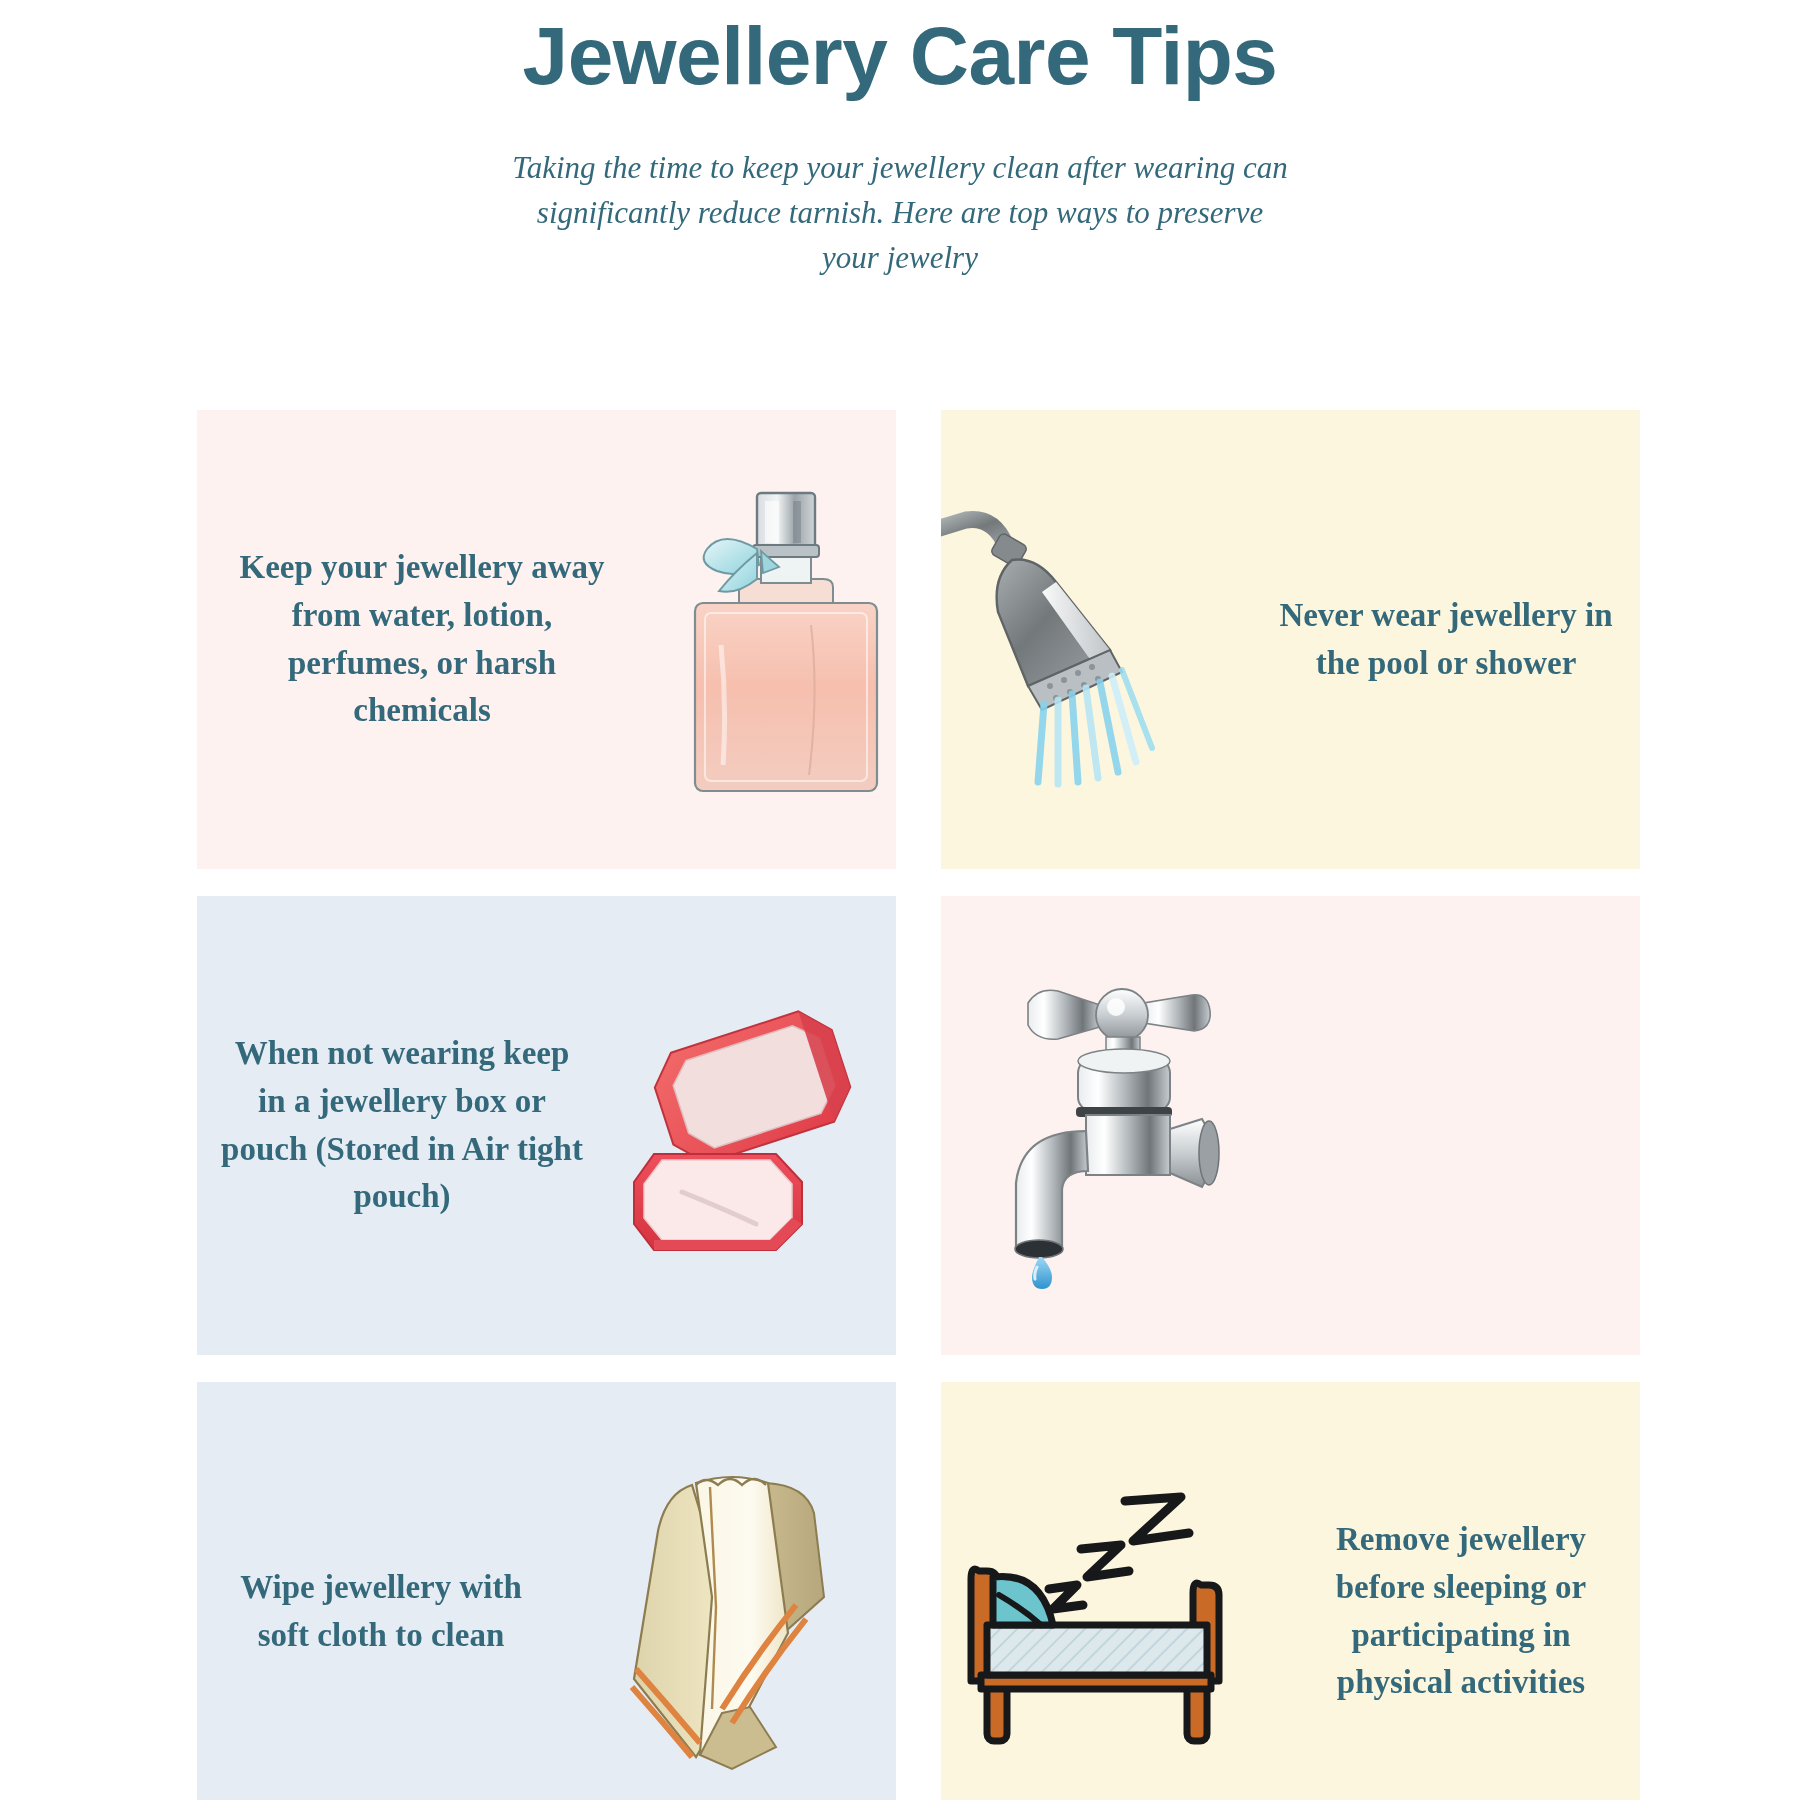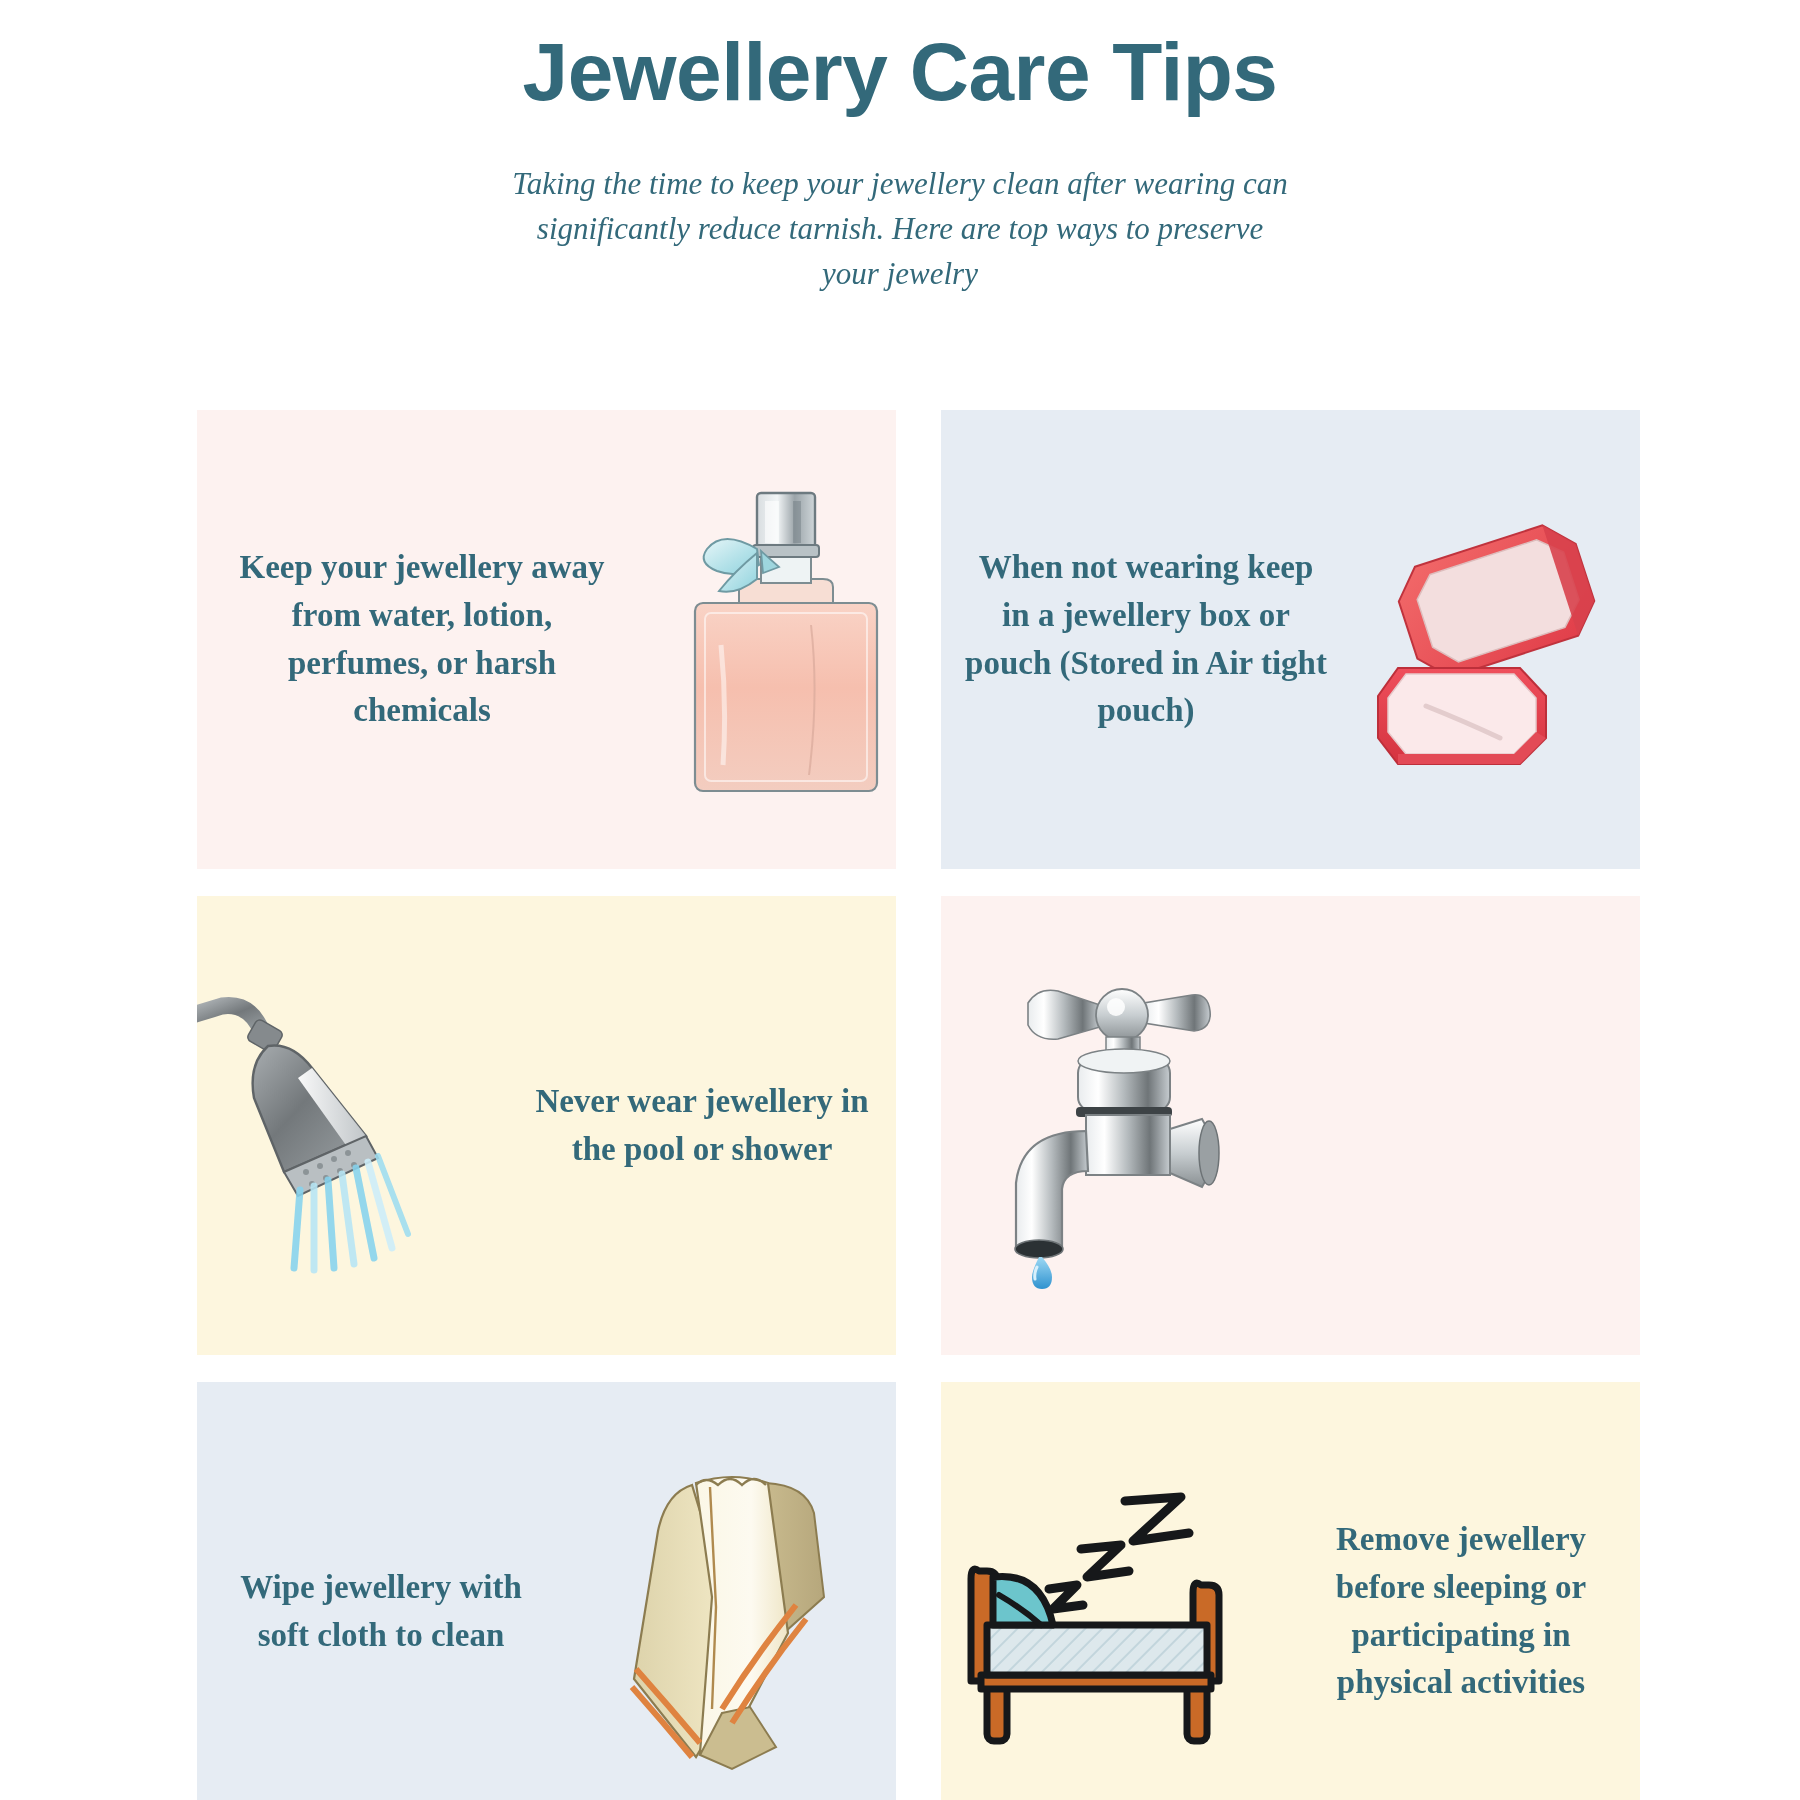--- a/index.html
+++ b/index.html
@@ -16,21 +16,21 @@
 
   .page {
     position: relative;
     width: 1800px;
     height: 1800px;
     box-sizing: border-box;
   }
 
   
   .header {
-    padding-top: 28px;
+    padding-top: 12px;
     text-align: center;
   }
   .page-title {
     font-family: "Liberation Sans", sans-serif;
     font-weight: bold;
     font-size: 82px;
     line-height: 1.08;
     color: #33697a;
     letter-spacing: -0.5px;
     margin: 0;
@@ -174,54 +174,20 @@
           <path d="M96 74 Q62 54 46 74 Q36 88 56 96 Q78 104 98 90 Z" fill="url(#pfRibbon)" stroke="#6f9aa3" stroke-width="2"></path>
           <path d="M96 78 Q74 96 58 116 Q76 120 96 104 Z" fill="url(#pfRibbon)" stroke="#6f9aa3" stroke-width="2"></path>
           <path d="M100 76 L118 92 L102 98 Z" fill="#9ed6de" stroke="#6f9aa3" stroke-width="1.8"></path>
 
           <path d="M150 150 Q158 220 148 300" fill="none" stroke="#d9a99b" stroke-width="2" opacity="0.7"></path>
           <path d="M60 170 Q66 230 62 290" fill="none" stroke="#ffffff" stroke-width="5" opacity="0.5"></path>
         </svg>
       </div>
     </div>
 
-    <div class="card bg-blue text-left" id="card-1">
-      <div class="txt-slot">
-        <div class="card-text">When not wearing keep in a jewellery box or pouch (Stored in Air tight pouch)</div>
-      </div>
-      <div class="art-slot">
-        <svg width="280" height="280" viewBox="0 0 280 280">
-          <defs>
-            <linearGradient id="lidTop" x1="0" y1="0" x2="1" y2="1">
-              <stop offset="0%" stop-color="#f26a6a"></stop>
-              <stop offset="100%" stop-color="#e03c48"></stop>
-            </linearGradient>
-            <linearGradient id="baseSide" x1="0" y1="0" x2="0" y2="1">
-              <stop offset="0%" stop-color="#ef4f5c"></stop>
-              <stop offset="100%" stop-color="#d4333f"></stop>
-            </linearGradient>
-          </defs>
-
-          <g transform="rotate(-18 140 120)">
-            <path d="M66 40 L200 40 L226 68 L226 128 L200 156 L66 156 L40 128 L40 68 Z" fill="url(#lidTop)" stroke="#c0333d" stroke-width="2"></path>
-            <path d="M78 52 L190 52 L212 72 L212 122 L190 144 L78 144 L58 122 L58 72 Z" fill="#f3dede" stroke="#ddbdbd" stroke-width="1.5"></path>
-            <path d="M200 40 L226 68 L226 128 L200 156 Z" fill="#d8414d" opacity="0.9"></path>
-          </g>
-
-          <path d="M28 168 L150 168 L176 196 L176 238 L150 264 L28 264 L8 238 L8 196 Z" fill="url(#baseSide)" stroke="#bd2f3a" stroke-width="2"></path>
-
-          <path d="M36 174 L144 174 L166 198 L166 232 L144 254 L36 254 L18 232 L18 198 Z" fill="#fbe9ea" stroke="#e6c9ca" stroke-width="1.5"></path>
-
-          <path d="M56 206 Q96 222 130 238" fill="none" stroke="#e3cccd" stroke-width="5" stroke-linecap="round"></path>
-
-          <path d="M28 254 L144 254 L166 232 L176 238 L150 264 L28 264 Z" fill="#e34a56"></path>
-        </svg>
-      </div>
-    </div>
-
     <div class="card bg-cream text-right" id="card-2">
       <div class="txt-slot">
         <div class="card-text">Never wear jewellery in the pool or shower</div>
       </div>
       <div class="art-slot">
         <svg width="300" height="300" viewBox="0 0 300 300">
           <defs>
             <linearGradient id="shGray" x1="0" y1="0" x2="1" y2="1">
               <stop offset="0%" stop-color="#a8adb0"></stop>
               <stop offset="45%" stop-color="#73787b"></stop>
@@ -260,20 +226,54 @@
             <path d="M140 204 L146 292" stroke="#86d3ee" stroke-width="7"></path>
             <path d="M154 198 L166 288" stroke="#b7e6f5" stroke-width="7"></path>
             <path d="M168 192 L186 282" stroke="#86d3ee" stroke-width="7"></path>
             <path d="M180 186 L204 272" stroke="#cdeefa" stroke-width="7"></path>
             <path d="M190 180 L220 258" stroke="#9eddf1" stroke-width="6"></path>
           </g>
         </svg>
       </div>
     </div>
 
+    <div class="card bg-blue text-left" id="card-1">
+      <div class="txt-slot">
+        <div class="card-text">When not wearing keep in a jewellery box or pouch (Stored in Air tight pouch)</div>
+      </div>
+      <div class="art-slot">
+        <svg width="280" height="280" viewBox="0 0 280 280">
+          <defs>
+            <linearGradient id="lidTop" x1="0" y1="0" x2="1" y2="1">
+              <stop offset="0%" stop-color="#f26a6a"></stop>
+              <stop offset="100%" stop-color="#e03c48"></stop>
+            </linearGradient>
+            <linearGradient id="baseSide" x1="0" y1="0" x2="0" y2="1">
+              <stop offset="0%" stop-color="#ef4f5c"></stop>
+              <stop offset="100%" stop-color="#d4333f"></stop>
+            </linearGradient>
+          </defs>
+
+          <g transform="rotate(-18 140 120)">
+            <path d="M66 40 L200 40 L226 68 L226 128 L200 156 L66 156 L40 128 L40 68 Z" fill="url(#lidTop)" stroke="#c0333d" stroke-width="2"></path>
+            <path d="M78 52 L190 52 L212 72 L212 122 L190 144 L78 144 L58 122 L58 72 Z" fill="#f3dede" stroke="#ddbdbd" stroke-width="1.5"></path>
+            <path d="M200 40 L226 68 L226 128 L200 156 Z" fill="#d8414d" opacity="0.9"></path>
+          </g>
+
+          <path d="M28 168 L150 168 L176 196 L176 238 L150 264 L28 264 L8 238 L8 196 Z" fill="url(#baseSide)" stroke="#bd2f3a" stroke-width="2"></path>
+
+          <path d="M36 174 L144 174 L166 198 L166 232 L144 254 L36 254 L18 232 L18 198 Z" fill="#fbe9ea" stroke="#e6c9ca" stroke-width="1.5"></path>
+
+          <path d="M56 206 Q96 222 130 238" fill="none" stroke="#e3cccd" stroke-width="5" stroke-linecap="round"></path>
+
+          <path d="M28 254 L144 254 L166 232 L176 238 L150 264 L28 264 Z" fill="#e34a56"></path>
+        </svg>
+      </div>
+    </div>
+
     <div class="card bg-pink text-left" id="card-3">
       <div class="art-slot">
         <svg width="290" height="330" viewBox="0 0 290 330">
           <defs>
             <linearGradient id="chrome" x1="0" y1="0" x2="1" y2="0">
               <stop offset="0%" stop-color="#e9ecee"></stop>
               <stop offset="22%" stop-color="#ffffff"></stop>
               <stop offset="50%" stop-color="#b4babd"></stop>
               <stop offset="76%" stop-color="#6f7578"></stop>
               <stop offset="100%" stop-color="#c6ccd0"></stop>

